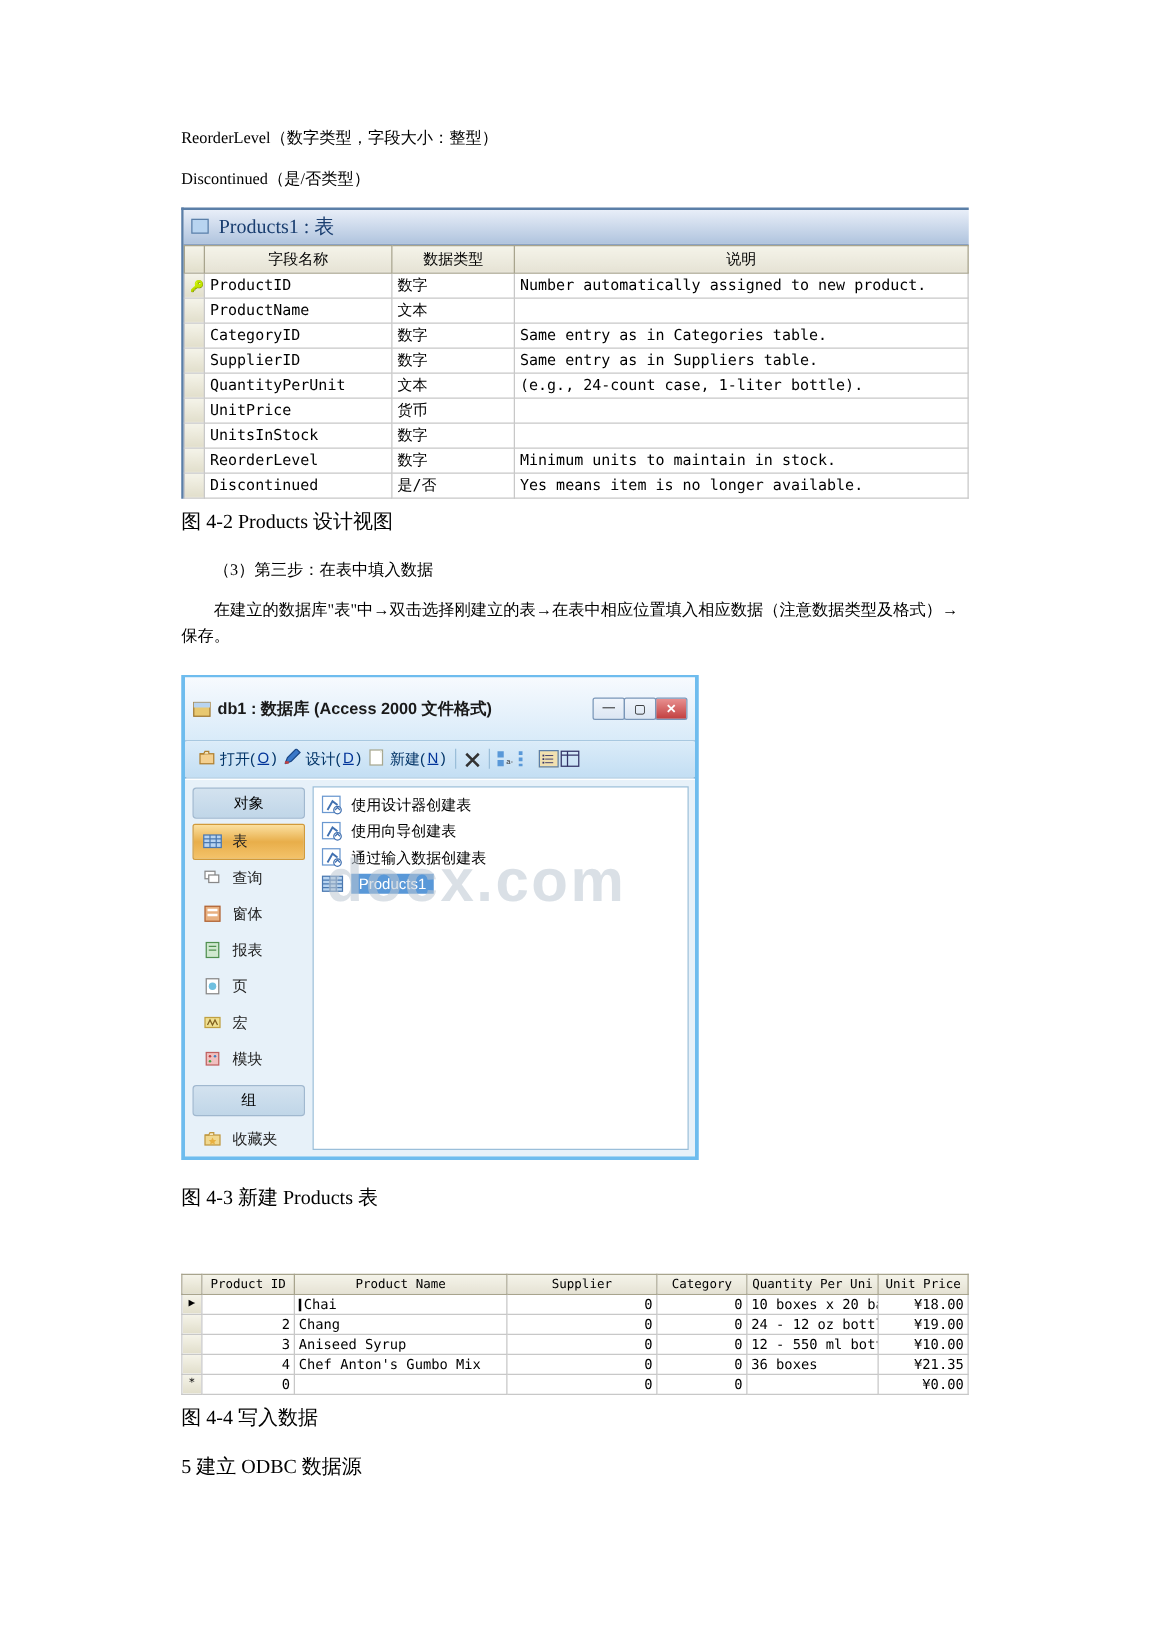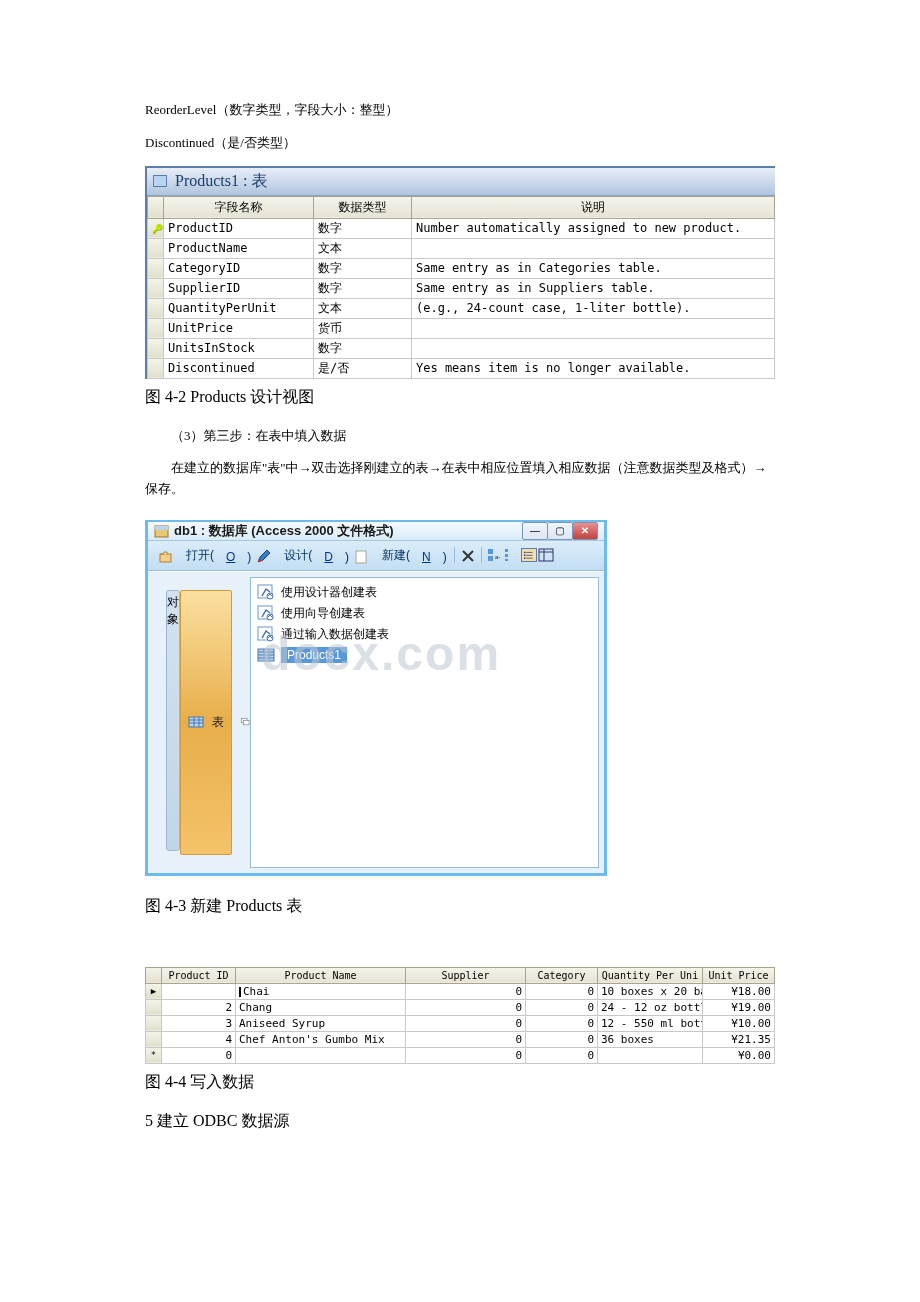--- a/index.html
+++ b/index.html
@@ -86,25 +86,25 @@
       border: 3px solid #6ebcee;
       border-top: 2px solid #6ebcee;
       font-family: "Microsoft YaHei", "SimSun", sans-serif;
       font-size: 12px;
       position: relative;
       box-shadow: inset 0 0 0 1px #3a8bc7;
     }
     .fig43-titlebar {
       background: linear-gradient(#f7fafe, #d9ebf9);
       border-bottom: 1px solid #a8c8e0;
-      padding: 0 6px;
+      padding: 16px 6px;
       display: flex;
       align-items: center;
       gap: 4px;
-      width: 456px;
+      width: 408px;
     }
     .fig43-titlebar .app-icon {
       width: 16px; height: 14px;
       display: inline-block;
     }
     .fig43-titlebar .app-icon svg { width: 100%; height: 100%; }
     .fig43-title { color: #1a1a1a; font-size: 13px; flex: 1; font-weight: bold;}
     .win-ctrls { display: flex; gap: 0; }
     .win-btn {
       border: 1px solid #7a96b8;
@@ -119,37 +119,37 @@
     .fig43-toolbar {
       background: linear-gradient(#dbecf9, #c3def3);
       border-bottom: 1px solid #9abed9;
       padding: 6px 8px;
       display: flex;
       align-items: center;
       gap: 1px;
       font-size: 12px;
       color: #003366;
     }
-    .tb-btn { display: inline-flex; align-items: flex-end; gap: 12px; padding: 0 2px; }
+    .tb-btn { display: inline-flex; align-items: flex-start; gap: 2px; padding: 0 2px; }
     .tb-ico { width: 16px; height: 14px; display: inline-block; }
     .tb-ico svg { width: 100%; height: 100%; }
     .tb-u { color: #003399; text-decoration: underline; }
     .sep { width: 1px; height: 16px; background: #9abed9; margin: 0 4px; }
     
     .fig43-body {
       display: flex;
       background: #e7f1f9;
       height: 302px;
       border-top: 1px solid #fff;
     }
     .fig43-sidebar {
       width: 102px;
-      padding: 18px;
+      padding: 6px;
       display: flex;
-      flex-direction: row;
+      flex-direction: column;
       gap: 0;
     }
     .side-hdr {
       background: linear-gradient(#d3e2ef, #c0d6e8);
       border: 1px solid #a0b8cf;
       border-radius: 3px;
       text-align: center;
       padding: 3px 0;
       font-size: 12px;
       margin-bottom: 4px;
@@ -308,20 +308,26 @@
           <td class="col-selector"></td>
           <td>UnitPrice</td>
           <td>货币</td>
           <td></td>
         </tr>
         <tr>
           <td class="col-selector"></td>
           <td>UnitsInStock</td>
           <td>数字</td>
           <td></td>
+        </tr>
+        <tr>
+          <td class="col-selector"></td>
+          <td>ReorderLevel</td>
+          <td>数字</td>
+          <td>Minimum units to maintain in stock.</td>
         </tr>
         <tr>
           <td class="col-selector"></td>
           <td>Discontinued</td>
           <td>是/否</td>
           <td>Yes means item is no longer available.</td>
         </tr>
       </tbody>
   </table>
 </div>

